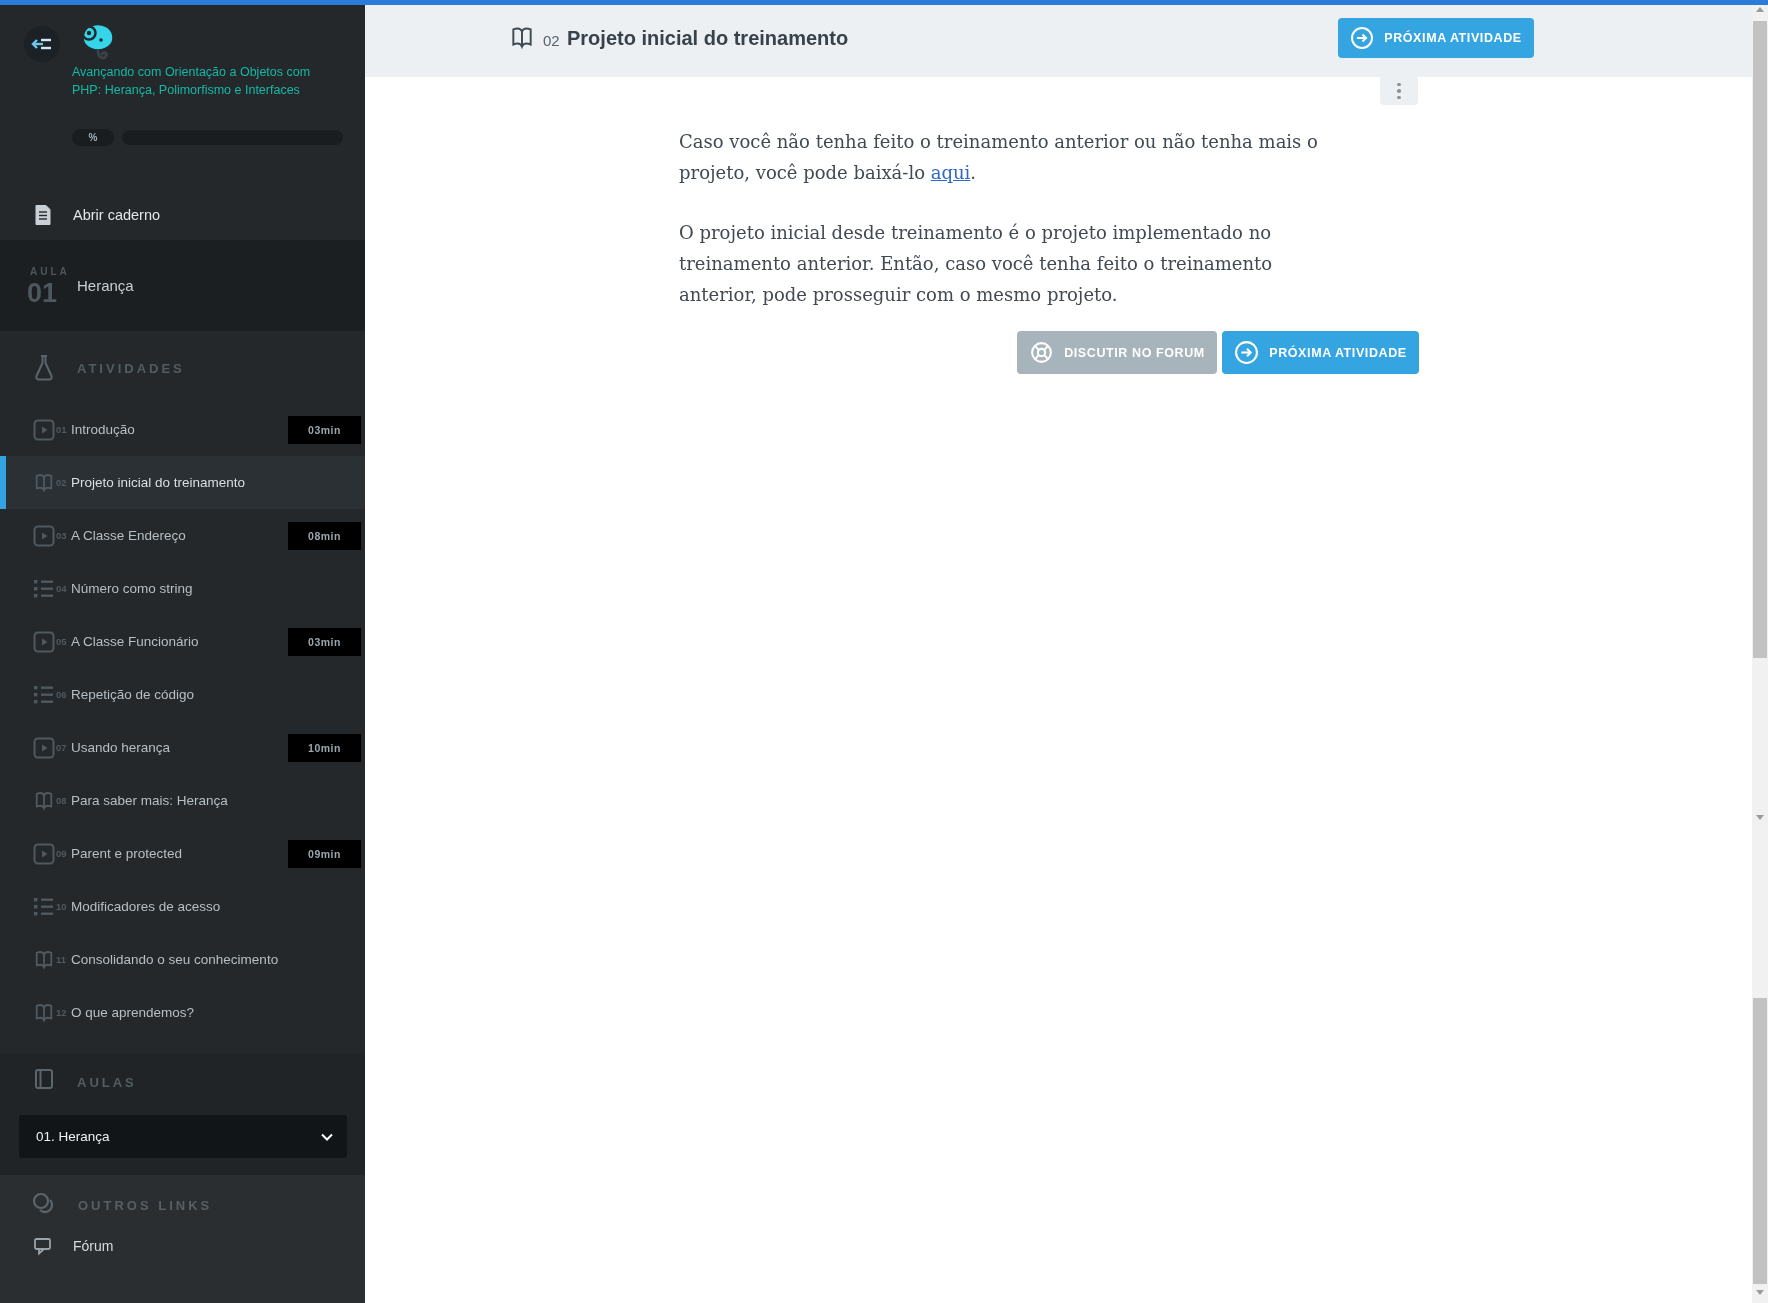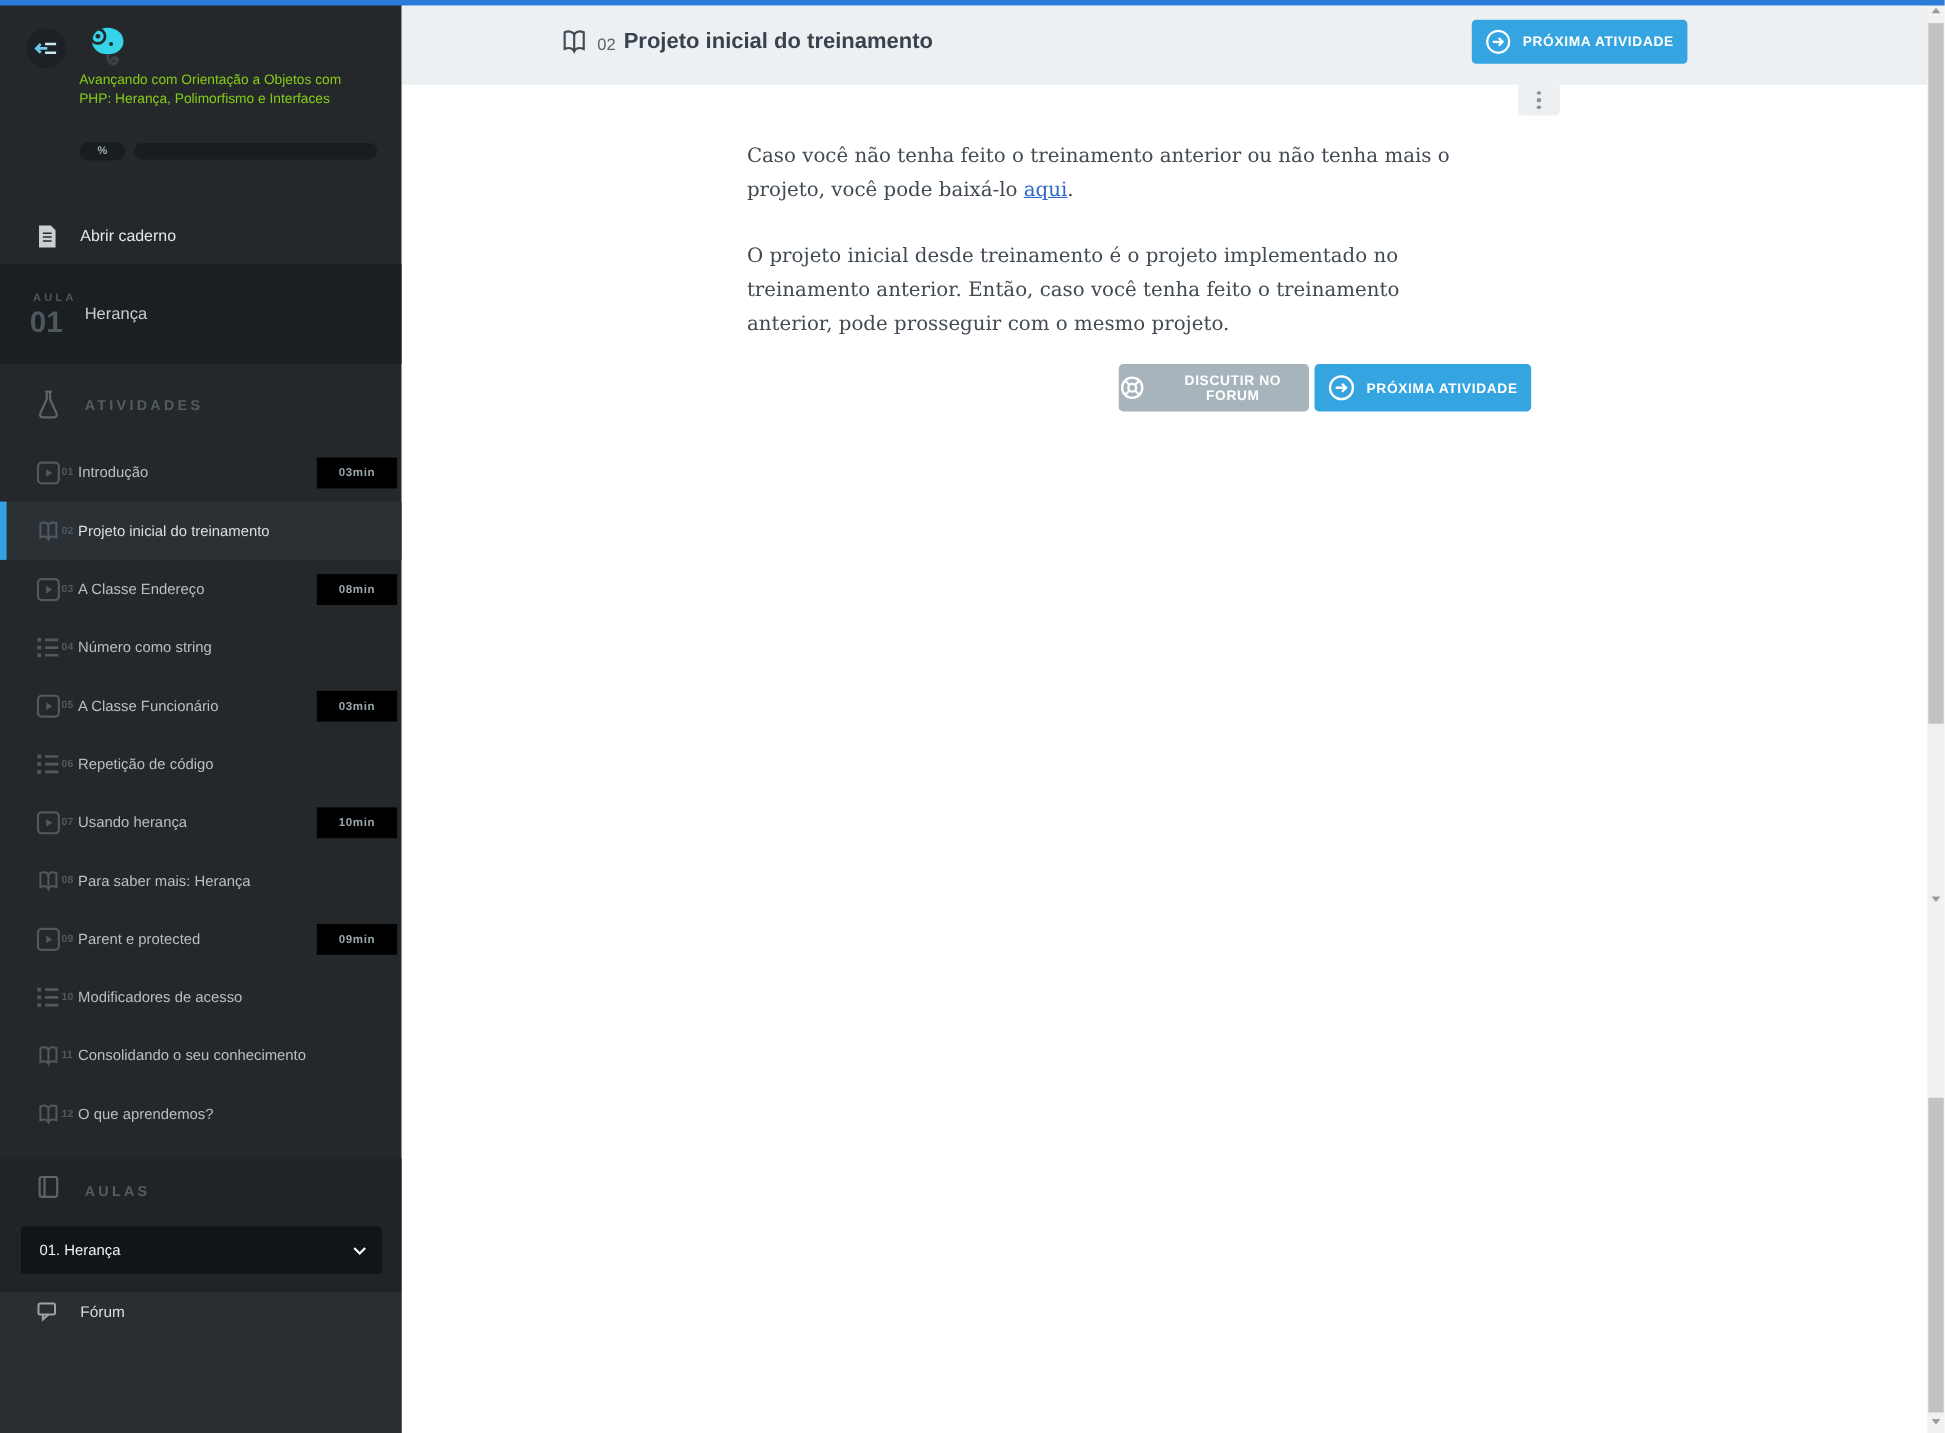--- a/index.html
+++ b/index.html
@@ -8,21 +8,21 @@
   .app { position:relative; width:1768px; height:1303px; overflow:hidden; background:#fff; }
 
   
   .topbar { position:absolute; left:0; top:0; width:100%; height:5px; background:#2b7cd9; z-index:40; }
 
   
   .sidebar { position:absolute; left:0; top:0; bottom:0; width:365px; background:#24282b; color:#b6bfc5; z-index:20; }
   .sb-top { position:absolute; left:0; top:0; width:100%; height:190px; }
   .collapse-btn { position:absolute; left:24px; top:26px; width:36px; height:36px; border-radius:50%; background:#1c2125; border:none; cursor:pointer; display:flex; align-items:center; justify-content:center; }
   .mascot { position:absolute; left:68px; top:18px; width:52px; height:50px; }
-  .course-title { position:absolute; left:72px; top:64px; width:255px; font-size:12.5px; line-height:17.5px; color:#84cc16; }
+  .course-title { position:absolute; left:72px; top:64px; width:255px; font-size:12.5px; line-height:17.5px; color:#14b8a6; }
   .pct-pill { position:absolute; left:72px; top:129px; width:42px; height:17px; border-radius:9px; background:#191d20; color:#9fb0ba; font-size:10px; font-weight:bold; display:flex; align-items:center; justify-content:center; }
   .progress-track { position:absolute; left:122px; top:130px; width:221px; height:15px; border-radius:8px; background:#191d20; }
   .progress-fill { height:100%; width:0%; border-radius:8px; background:#35a5e2; }
 
   .sb-notebook { position:absolute; left:0; top:190px; width:100%; height:50px; display:flex; align-items:center; cursor:pointer; }
   .sb-notebook svg { position:absolute; left:33px; }
   .sb-notebook span { position:absolute; left:73px; font-size:14.5px; color:#e2e7ea; }
 
   .sb-aula { position:absolute; left:0; top:240px; width:100%; height:91px; background:#1b1f22; }
   .aula-kicker { position:absolute; left:30px; top:26px; font-size:10px; letter-spacing:3px; color:#4d575e; font-weight:bold; }
@@ -68,21 +68,21 @@
   .btn-next-top { position:absolute; left:973px; top:13px; width:196px; height:40px; background:#35a5e2; border:none; border-radius:4px; color:#fff; font-family:"Liberation Sans",sans-serif; font-size:12.5px; font-weight:bold; letter-spacing:.6px; display:flex; align-items:center; justify-content:center; gap:10px; cursor:pointer; }
   .kebab { position:absolute; left:1015px; top:72px; width:38px; height:28px; background:#edf0f2; border:none; border-radius:0 0 4px 4px; display:flex; align-items:center; justify-content:center; cursor:pointer; }
   .kebab .dots { display:flex; flex-direction:column; gap:3px; }
   .kebab .dots i { width:3.5px; height:3.5px; border-radius:50%; background:#8a9299; }
 
   .doc-text { position:absolute; left:314px; top:121px; width:656px; font-family:"DejaVu Serif", serif; font-size:18px; line-height:31px; color:#414a52; }
   .doc-text p + p { margin-top:29px; }
   .doc-text a { color:#2e68c8; text-decoration:underline; }
 
   .btn-row { position:absolute; left:652px; top:326px; display:flex; gap:5px; }
-  .btn-forum { width:173px; height:43px; background:#a8b4bc; border:none; border-radius:4px; color:#fff; font-family:"Liberation Sans",sans-serif; font-size:12.5px; font-weight:bold; letter-spacing:.6px; display:flex; align-items:center; justify-content:center; gap:10px; cursor:pointer; }
+  .btn-forum { width:200px; height:43px; background:#a8b4bc; border:none; border-radius:4px; color:#fff; font-family:"Liberation Sans",sans-serif; font-size:12.5px; font-weight:bold; letter-spacing:.6px; display:flex; align-items:center; justify-content:center; gap:10px; cursor:pointer; }
   .btn-next { width:197px; height:43px; background:#35a5e2; border:none; border-radius:4px; color:#fff; font-family:"Liberation Sans",sans-serif; font-size:12.5px; font-weight:bold; letter-spacing:.6px; display:flex; align-items:center; justify-content:center; gap:10px; cursor:pointer; }
 
   
   .sbr { position:absolute; right:0; top:0; bottom:0; width:16px; background:#f1f1f1; z-index:30; }
   .sbr .arr { position:absolute; left:4px; width:0; height:0; border-left:4px solid transparent; border-right:4px solid transparent; }
   .arr-up { top:7px; border-bottom:5px solid #9b9b9b; }
   .arr-dn-mid { top:815px; border-top:5px solid #9b9b9b; }
   .arr-dn-bot { top:1290px; border-top:5px solid #9b9b9b; }
   .thumb { position:absolute; left:1px; width:14px; background:#c2c2c2; }
   .thumb1 { top:21px; height:637px; }
@@ -290,20 +290,27 @@
       </div>
       <div class="aula-select">
         <span>01. Herança</span>
         <svg width="12" height="8" viewBox="0 0 12 8">
           <path d="M1 1.5 L6 6.5 L11 1.5" fill="none" stroke="#fff" stroke-width="2"></path>
         </svg>
       </div>
     </div>
 
     <div class="sb-links">
+      <div class="sec-head">
+        <svg width="30" height="30" viewBox="0 0 30 30">
+          <circle cx="12" cy="12" r="7" fill="none" stroke="#5b656c" stroke-width="2.2"></circle>
+          <path d="M21 11 A7 7 0 1 1 11 21" fill="none" stroke="#5b656c" stroke-width="2.2"></path>
+        </svg>
+        <span>OUTROS LINKS</span>
+      </div>
       <div class="link-row">
         <svg width="20" height="20" viewBox="0 0 20 20">
           <rect x="2" y="3" width="15" height="10" rx="1.5" fill="none" stroke="#9aa4ab" stroke-width="1.8"></rect>
           <path d="M6 13 V17.5 L11 13" fill="none" stroke="#9aa4ab" stroke-width="1.8"></path>
         </svg>
         <span>Fórum</span>
       </div>
     </div>
   </aside>
 

